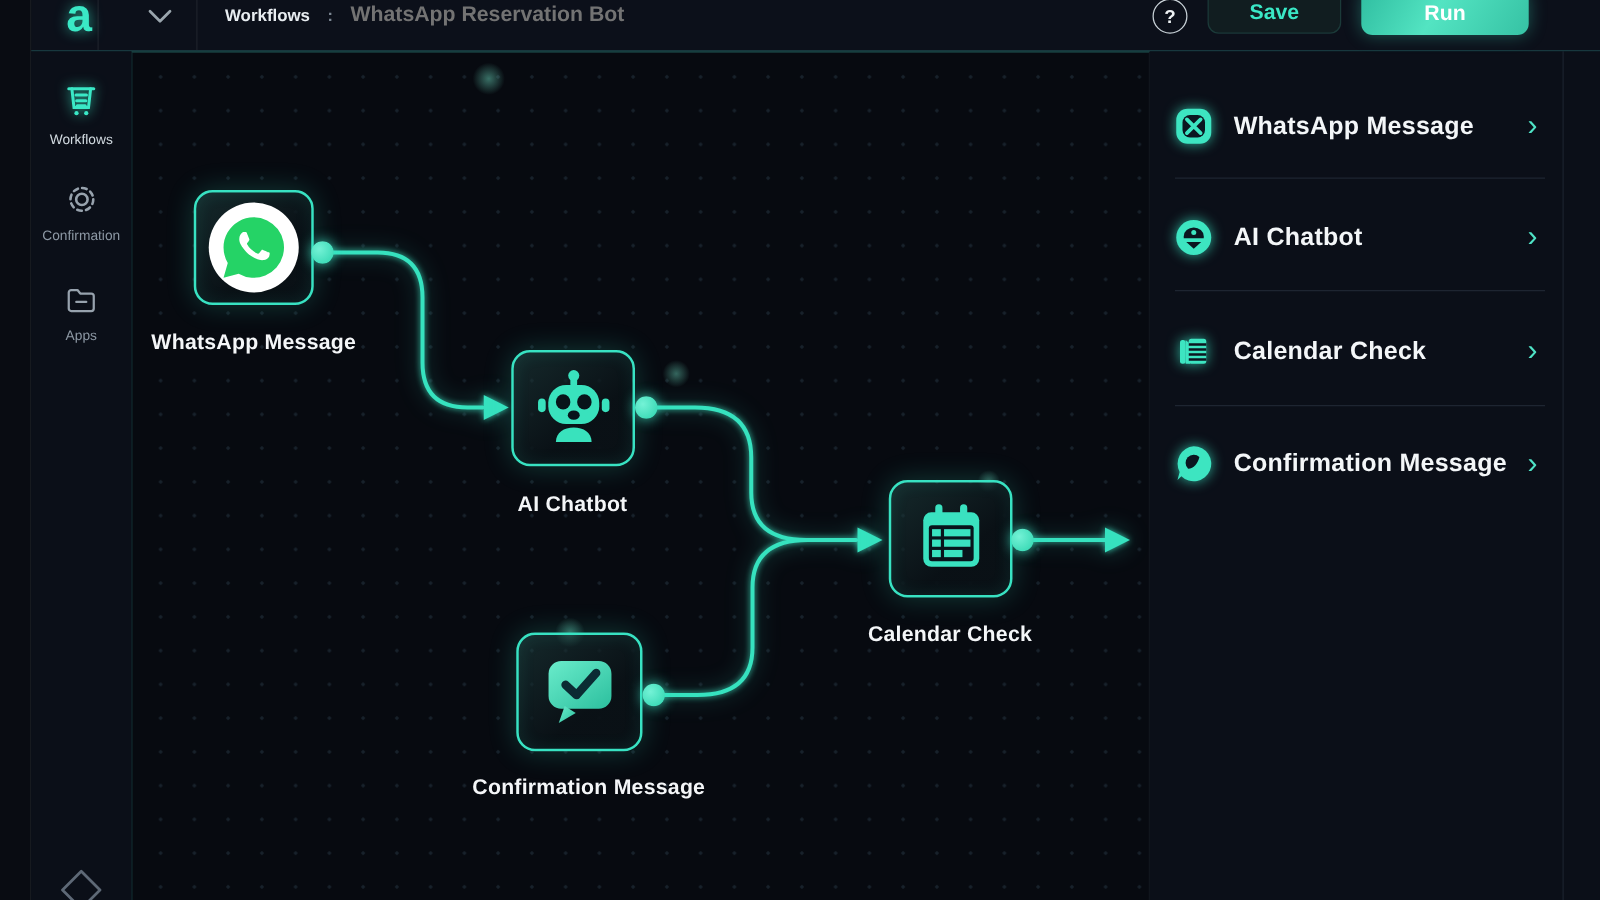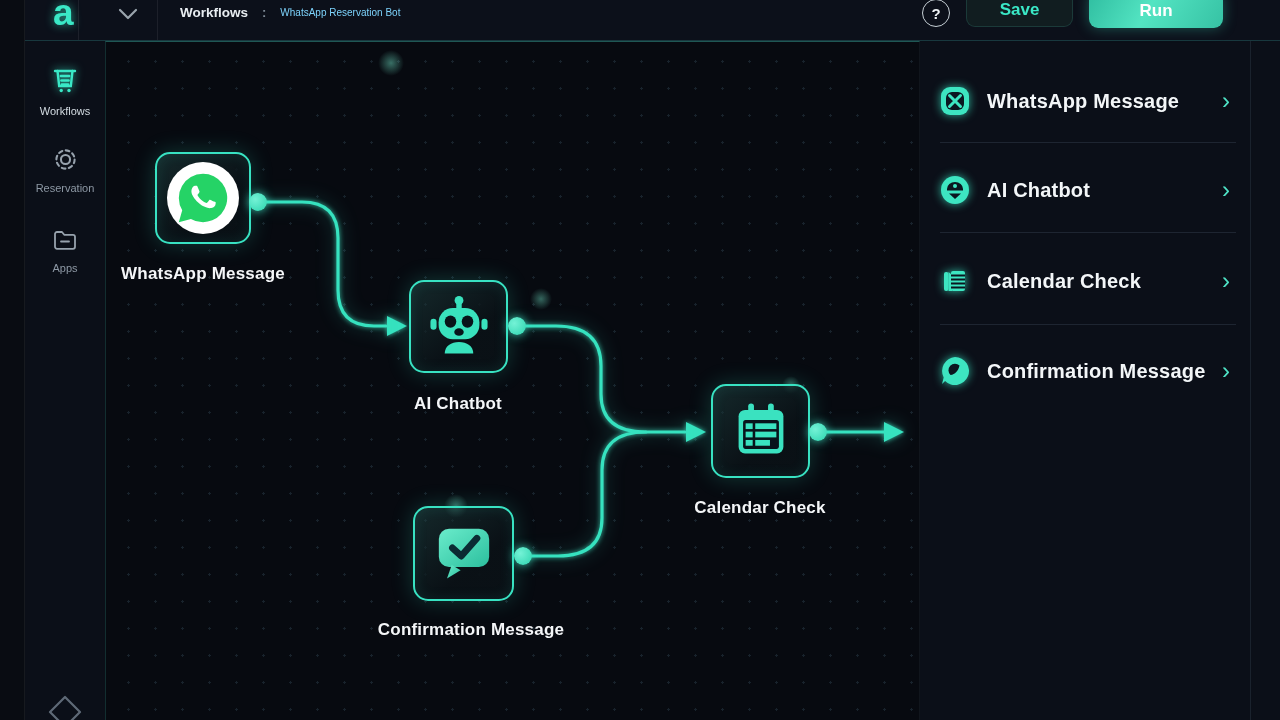--- a/index.html
+++ b/index.html
@@ -12,21 +12,21 @@
             border-bottom:1px solid rgba(70,200,190,.22); z-index:30; }
   .leftstrip { position:absolute; left:0; top:0; width:25px; height:720px; background:#090c12;
                border-right:1px solid rgba(255,255,255,.06); z-index:40; }
   .logo { position:absolute; left:53px; top:-8px; font-size:37px; font-weight:800; color:#3ae8c6;
           text-shadow:0 0 10px rgba(58,232,198,.65); letter-spacing:-1px; }
   .tb-div { position:absolute; top:0; width:1px; height:40px; background:rgba(255,255,255,.07); }
   .chev-down { position:absolute; left:118px; top:6px; }
   .crumbs { position:absolute; left:180px; top:0; height:24px; display:flex; align-items:center; gap:14px; }
   .crumb-sec { color:#e8edf1; font-size:13.5px; font-weight:600; }
   .crumb-sep { color:#7d8894; font-size:13px; font-weight:700; }
-  .crumb-title { color:#7dd3fc; font-size:10px; font-weight:400; }
+  .crumb-title { color:#737373; font-size:17px; font-weight:700; }
   .helpbtn { position:absolute; left:922px; top:-1px; width:28px; height:28px; border-radius:50%;
              border:1.6px solid #c7d0d6; color:#eef2f4; font-size:15px; font-weight:700;
              display:flex; align-items:center; justify-content:center; background:transparent; }
   .savebtn { position:absolute; left:966px; top:-9px; width:107px; height:36px; border-radius:9px;
              background:#111d20; border:1px solid rgba(85,230,200,.15); color:#3ae8c6;
              font-size:17px; font-weight:700; display:flex; align-items:flex-end; justify-content:center;
              padding-bottom:6px; cursor:pointer; }
   .runbtn { position:absolute; left:1089px; top:-9px; width:134px; height:37px; border-radius:9px;
             background:linear-gradient(120deg,#2fbda0 0%,#53e4c2 45%,#36c2a4 100%);
             color:#ffffff; font-size:17px; font-weight:700; display:flex; align-items:flex-end;
@@ -200,21 +200,21 @@
       <div class="side-label">Workflows</div>
     </div>
 
     <div class="side-item" style="top:104px;">
       <svg viewBox="0 0 28 28" width="29" height="29">
         <g stroke="#97a2ad" stroke-width="2" fill="none" stroke-linecap="round">
           <circle cx="14" cy="14" r="4.4"></circle>
           <circle cx="14" cy="14" r="8.8" stroke-dasharray="3.6 3.3"></circle>
         </g>
       </svg>
-      <div class="side-label">Reservation</div>
+      <div class="side-label">Confirmation</div>
     </div>
 
     <div class="side-item" style="top:185px;text-align:center;">
       <svg viewBox="0 0 28 28" width="28" height="28">
         <g stroke="#97a2ad" stroke-width="1.8" fill="none" stroke-linejoin="round" stroke-linecap="round">
           <path d="M4 10 V8 a2 2 0 0 1 2-2 h5 l2.2 2.8 H22 a2 2 0 0 1 2 2 v10 a2 2 0 0 1 -2 2 H6 a2 2 0 0 1 -2-2 z"></path>
           <path d="M10 15.5 h8"></path>
         </g>
       </svg>
       <div class="side-label">Apps</div>

